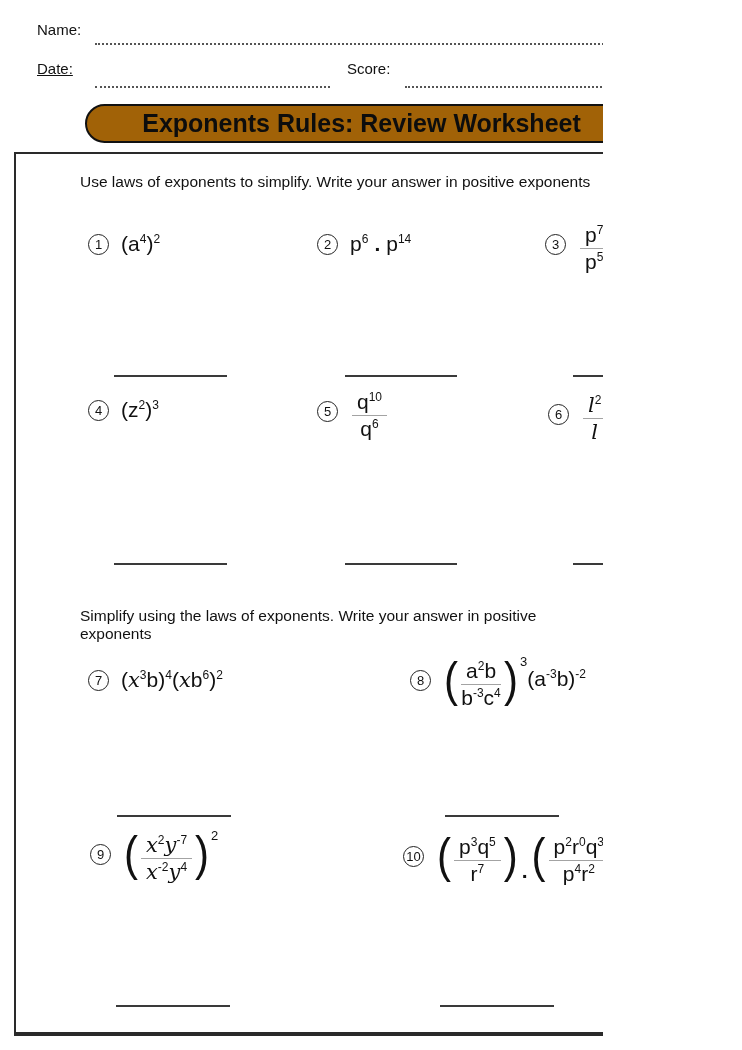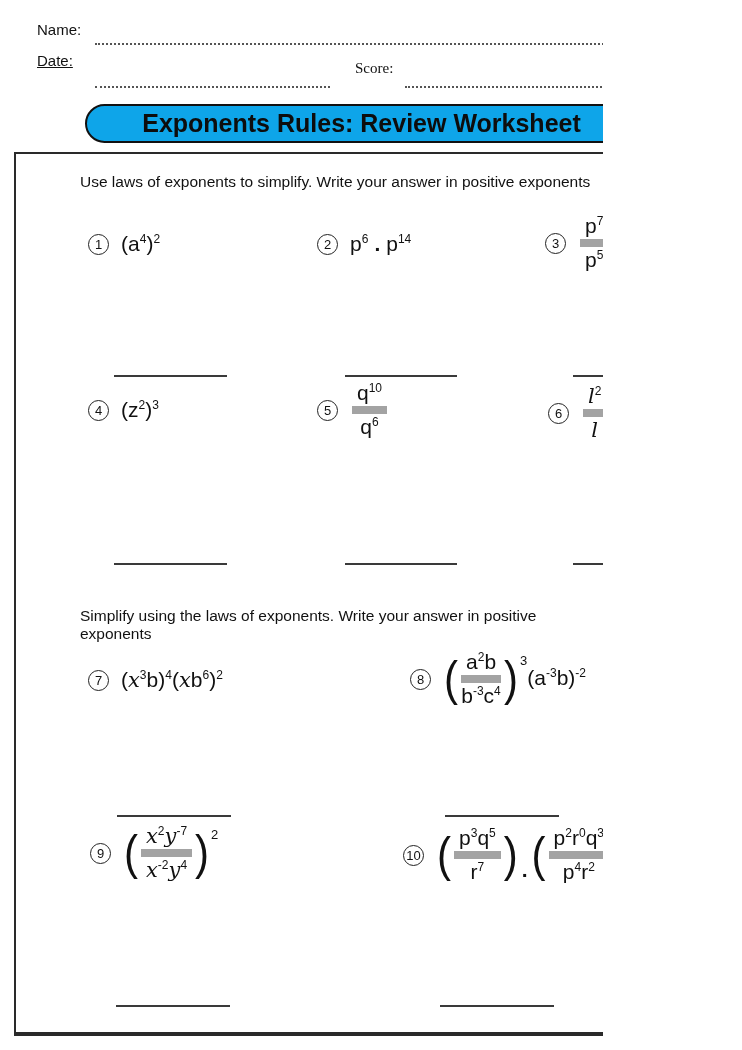--- a/index.html
+++ b/index.html
@@ -12,59 +12,59 @@
 
   
   .logo { position:absolute; left:649px; top:33px; width:76px; }
   .logo-top { display:flex; align-items:flex-end; justify-content:flex-end; font-weight:bold; font-size:19px; line-height:1; letter-spacing:0.5px; color:#111; }
   .tri { width:0; height:0; border-left:7px solid transparent; border-right:7px solid transparent; border-bottom:13px solid #E2714B; margin:0 1px 1px 1px; }
   .logo-sub { font-size:10px; font-weight:bold; letter-spacing:2.4px; text-align:right; color:#1a1a1a; margin-top:4px; }
 
   
   .title-pill { position:absolute; left:85px; top:104px; width:553px; height:39px;
     border:2.5px solid #111; border-radius:22px; display:flex; align-items:center; justify-content:center;
-    font-size:25px; font-weight:bold; color:#0d0d0d; background:#0ea5e9; }
+    font-size:25px; font-weight:bold; color:#0d0d0d; background:#a16207; }
 
   
   .sheet { position:absolute; left:14px; top:152px; width:712px; height:884px;
     border:2px solid #2a2a2a; border-bottom-width:4px; background:#fff; }
 
   .instruction { position:absolute; font-size:15.5px; color:#111; }
 
   
   .problem { position:absolute; display:flex; align-items:center; font-size:21px; color:#111; }
   .qnum { min-width:21px; height:21px; padding:0 2px; border:1.5px solid #222; border-radius:12px;
     display:flex; align-items:center; justify-content:center; font-size:13px; margin-right:12px; flex:none; }
   .expr { display:inline-block; white-space:nowrap; }
   .expr i { font-family:"DejaVu Serif", serif; font-style:italic; }
   sup { font-size:12px; letter-spacing:0; }
   .frac { display:inline-block; vertical-align:middle; text-align:center; margin:0 2px; }
-  .frac .num { display:block; border-bottom:8px solid #a3a3a3; padding:0 5px 1px 5px; }
+  .frac .num { display:block; border-bottom:1px solid #a3a3a3; padding:0 5px 1px 5px;margin-top:9px; }
   .frac .den { display:block; padding-top:1px; }
   .bp { display:inline-block; font-size:42px; font-weight:300; vertical-align:middle;
     transform:scaleY(1.15); margin:0 1px; line-height:1; }
   .psup { font-size:13px; position:relative; top:-20px; margin-left:1px; }
   .mdot { margin:0 6px; font-weight:bold; }
   .lowdot { margin:0 3px; position:relative; top:16px; font-weight:bold; }
 
   
   .ansline { position:absolute; height:2px; border-top:2px solid #3a3a3a; }
 </style>
 </head>
 <body>
 
 <div class="page">
 
   <div class="hlabel" style="left:37px; top:21px;">Name:</div>
   <div class="dotline" style="left:95px; top:43px; width:520px;"></div>
 
-  <div class="hlabel" style="left:37px; top:52px;text-decoration:underline;">Date:</div>
+  <div class="hlabel" style="left:37px; top:60px;text-decoration:underline;">Date:</div>
   <div class="dotline" style="left:95px; top:86px; width:235px;"></div>
 
-  <div class="hlabel" style="left:355px; top:60px;font-family:Liberation Serif, serif;">Score:</div>
+  <div class="hlabel" style="left:347px; top:60px;">Score:</div>
   <div class="dotline" style="left:405px; top:86px; width:213px;"></div>
 
   <div class="logo">
     <div class="logo-top">
       <span>M</span>
       <span class="tri"></span>
       <span>TH</span>
     </div>
     <div class="logo-sub">MONKS</div>
   </div>

